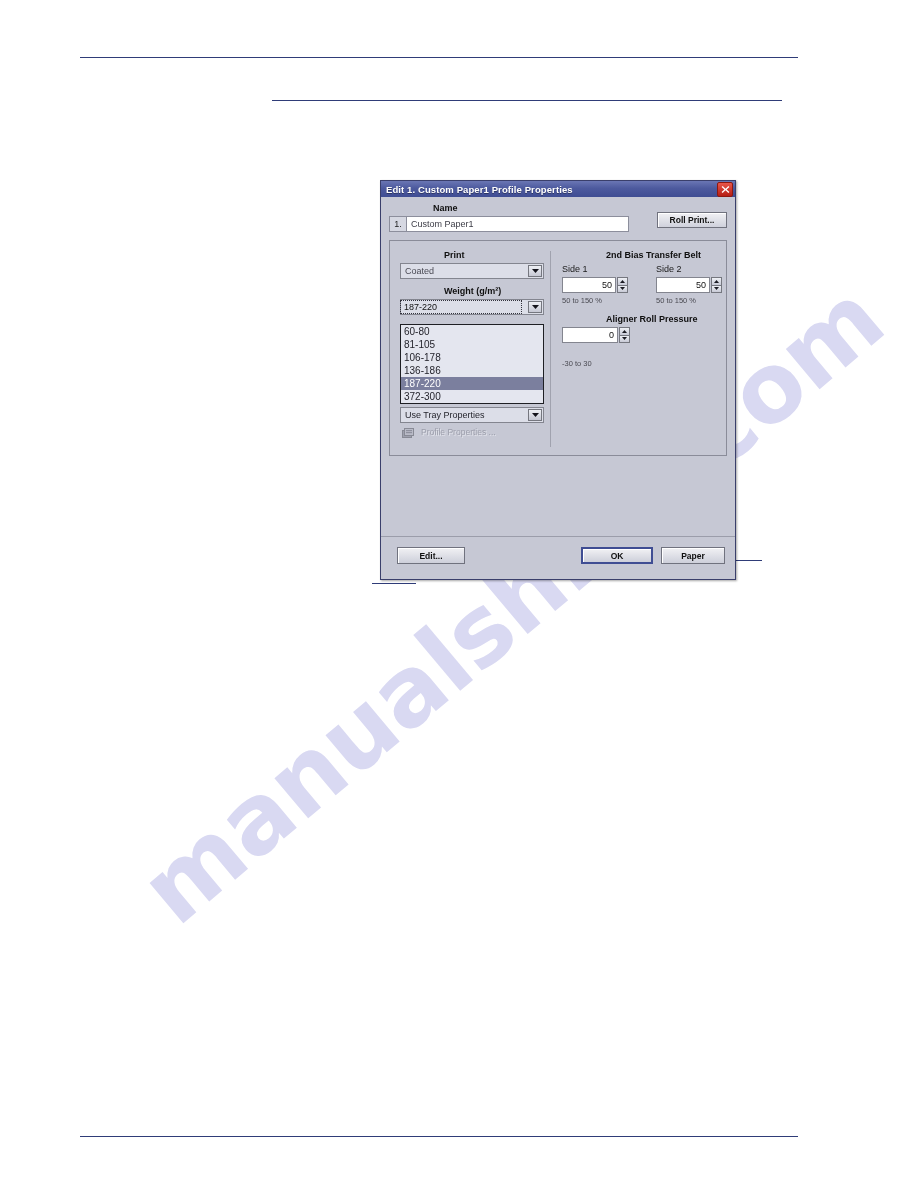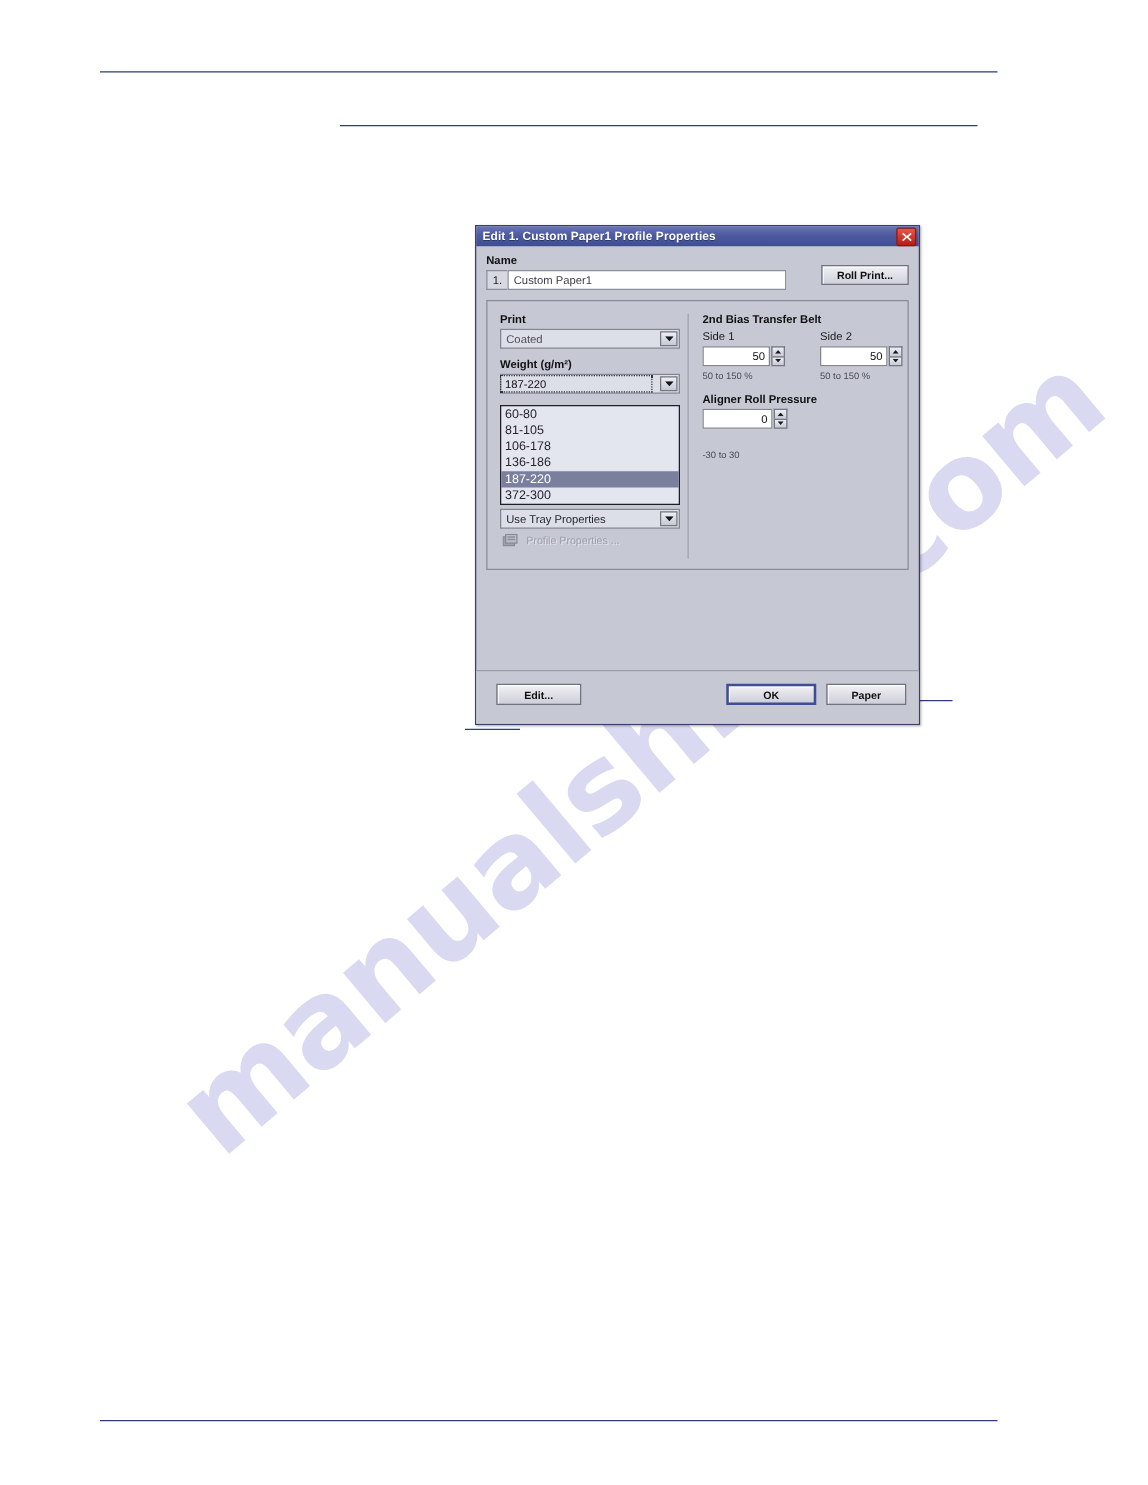--- a/index.html
+++ b/index.html
@@ -72,21 +72,21 @@
     border:1px solid #8e1810;
     border-radius:2px;
     display:flex;align-items:center;justify-content:center;
     cursor:pointer;
   }
   #close-btn svg{display:block;}
 
   
   #dlg-body{padding:6px 8px 0 8px;position:relative;height:calc(100% - 16px);box-sizing:border-box;}
 
-  .lbl{font-size:9px;font-weight:bold;color:#101010;line-height:11px;}
+  .lbl{font-size:9px;font-weight:bold;color:#101010;line-height:11px;margin-left:44px;}
   .lbl-norm{font-size:9px;color:#1a1a1a;line-height:11px;}
   .hint{font-size:7.5px;color:#4a4a52;line-height:9px;}
 
   
   #name-row{display:flex;align-items:flex-start;justify-content:space-between;}
   #name-left{width:240px;}
   #name-field{display:flex;margin-top:2px;height:16px;}
   #name-index{
     width:17px;
     background:#d6d8e2;

